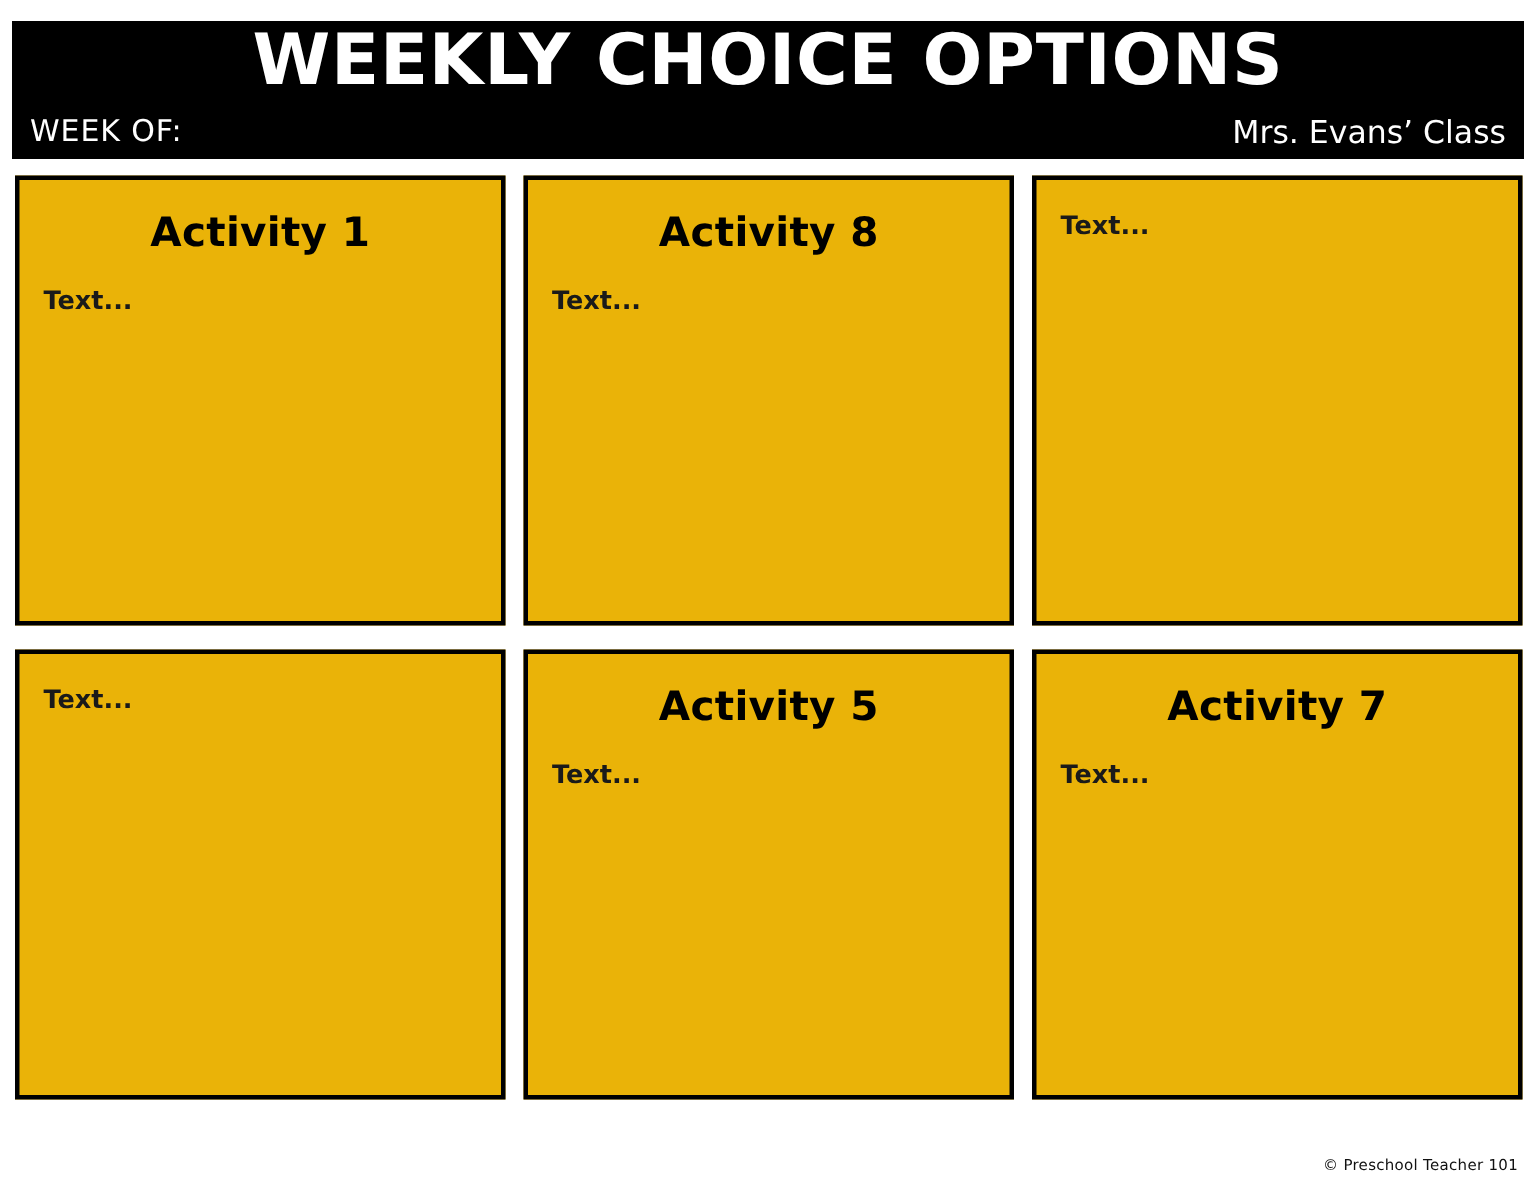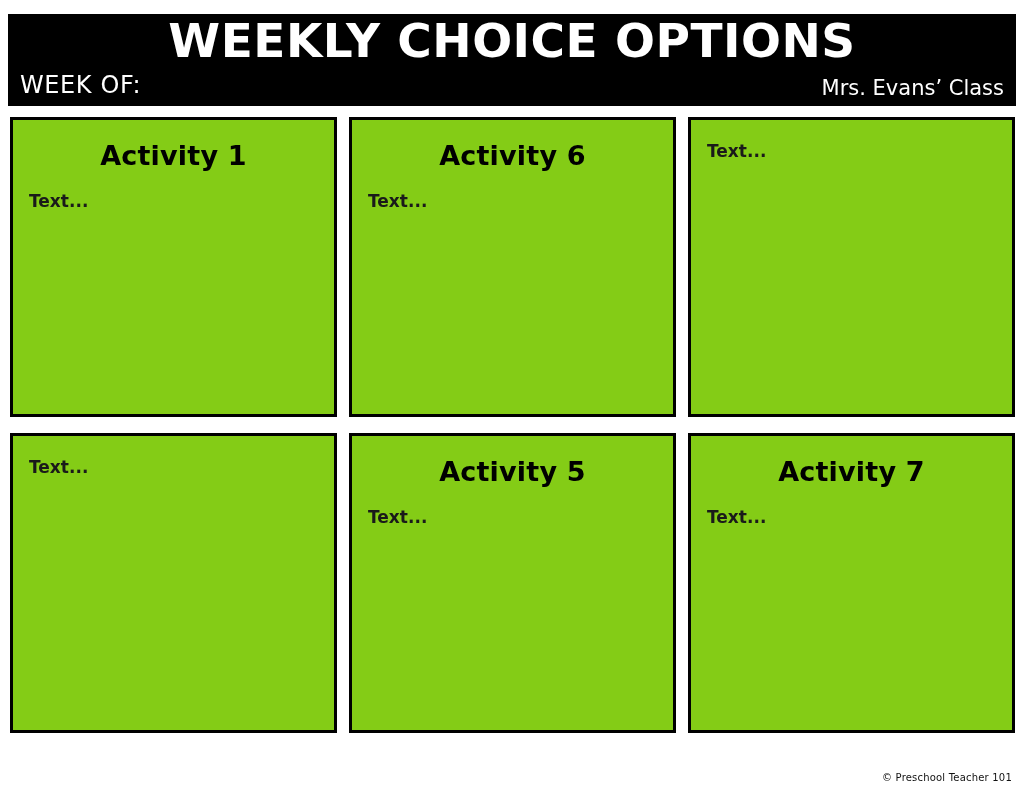--- a/index.html
+++ b/index.html
@@ -42,21 +42,21 @@
     font-weight: 700;
     letter-spacing: 0.5px;
     line-height: 1;
     font-family: "DejaVu Sans", sans-serif;
     color: #ffffff;
   }
   .header-week {
     position: absolute;
     left: 12px;
     bottom: 7px;
-    font-size: 24px;
+    font-size: 20px;
     font-weight: 400;
     letter-spacing: 0.6px;
     color: #ffffff;
   }
   .header-class {
     position: absolute;
     right: 12px;
     bottom: 6px;
     font-size: 21px;
     font-weight: 400;
@@ -71,21 +71,21 @@
     width: 1004px;
     height: 620px;
     display: grid;
     grid-template-columns: 327px 327px 327px;
     grid-template-rows: 300px 300px;
     column-gap: 12px;
     row-gap: 16px;
   }
   .card {
     border: 3px solid #000000;
-    background: #84cc16;
+    background: #eab308;
     box-sizing: border-box;
     position: relative;
     overflow: hidden;
   }
   .card-title {
     margin: 0;
     padding-top: 22px;
     text-align: center;
     font-size: 27px;
     font-weight: 700;
@@ -125,21 +125,21 @@
   </div>
 
   <div class="grid">
 
     <div class="card">
       <div class="card-title">Activity 1</div>
       <div class="card-body">Text...</div>
     </div>
 
     <div class="card">
-      <div class="card-title">Activity 6</div>
+      <div class="card-title">Activity 8</div>
       <div class="card-body">Text...</div>
     </div>
 
     <div class="card">
       <div class="card-body">Text...</div>
     </div>
 
     <div class="card">
       <div class="card-body">Text...</div>
     </div>

